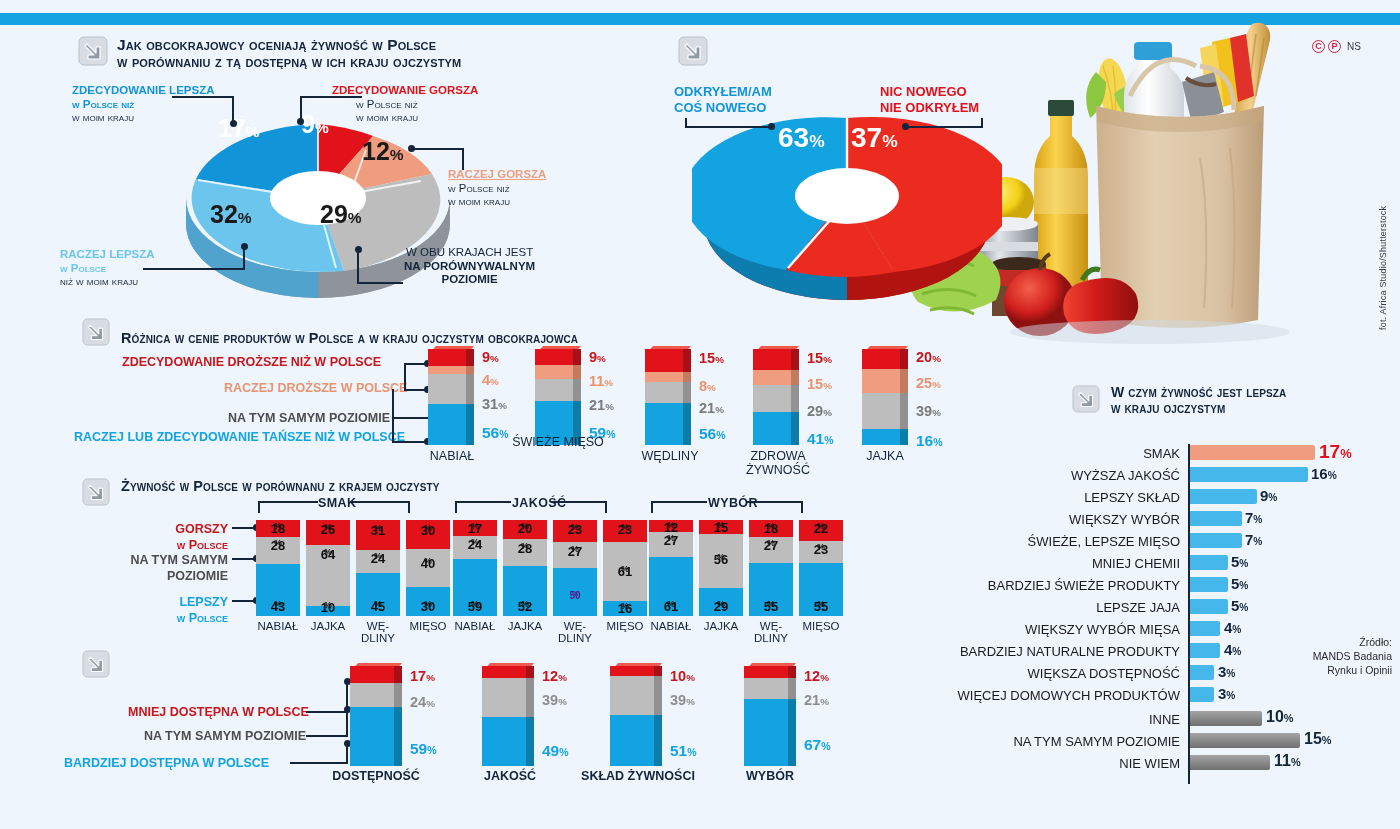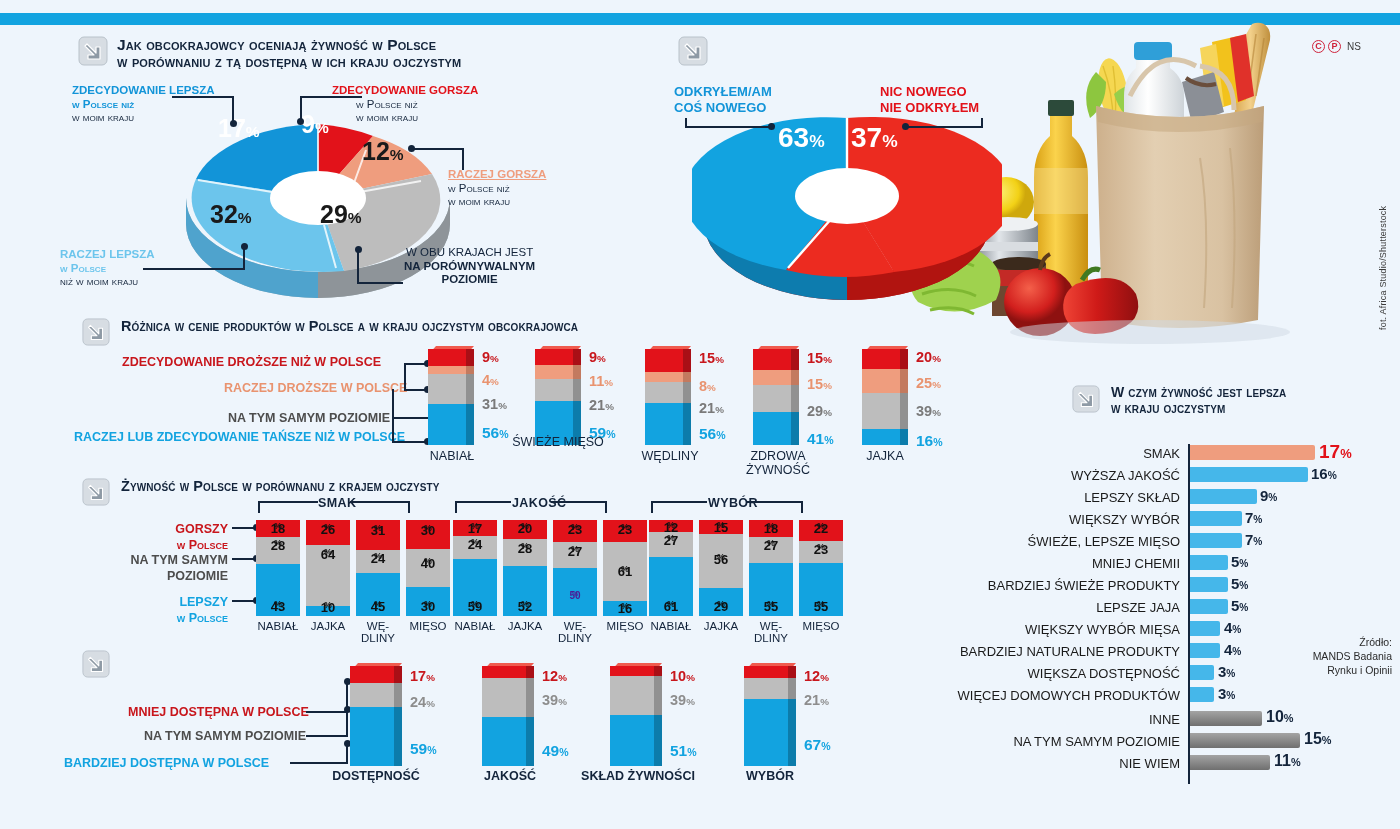--- a/index.html
+++ b/index.html
@@ -329,21 +329,21 @@
 <div class="lead" style="left:981px;top:118px;width:2px;height:10px;"></div>
 <div class="dot" style="left:902px;top:123px;"></div>
 
 <div class="sec-head" style="left:82px;top:318px;width:760px;">
   <span class="arrow-ic">
     <svg width="28" height="28" viewBox="0 0 30 30">
         <rect x="1" y="1" width="28" height="28" rx="5" fill="#d7dde3" stroke="#b9c2ca"></rect>
         <path d="M9 8 l9 9 V11 h4 v12 H10 v-4 h6 l-9 -9z" fill="#8e9aa5" stroke="#fff" stroke-width="1.2" stroke-linejoin="round"></path>
       </svg>
   </span>
-  <span class="sec-title sc" style="font-size:14.5px;">Różnica w cenie produktów w Polsce a w kraju ojczystym obcokrajowca</span>
+  <span class="sec-title sc" style="font-size:14.5px;margin-top:12px;">Różnica w cenie produktów w Polsce a w kraju ojczystym obcokrajowca</span>
 </div>
 
 <div class="lbl sc" style="left:122px;top:355px;font-size:12.5px;font-weight:bold;color:#c8161c;">ZDECYDOWANIE DROŻSZE NIŻ W POLSCE</div>
 <div class="lbl sc" style="left:224px;top:381px;font-size:12.5px;font-weight:bold;color:#e9936f;">RACZEJ DROŻSZE W POLSCE</div>
 <div class="lbl sc" style="left:228px;top:411px;font-size:12.5px;font-weight:bold;color:#4d4d4d;">NA TYM SAMYM POZIOMIE</div>
 <div class="lbl sc" style="left:74px;top:430px;font-size:12.5px;font-weight:bold;color:#12a3e0;">RACZEJ LUB ZDECYDOWANIE TAŃSZE NIŻ W POLSCE</div>
 
 <div class="lead" style="left:404px;top:363px;width:24px;height:2px;"></div>
 <div class="dot" style="left:424px;top:360px;"></div>
 <div class="lead" style="left:404px;top:363px;width:2px;height:28px;"></div>

